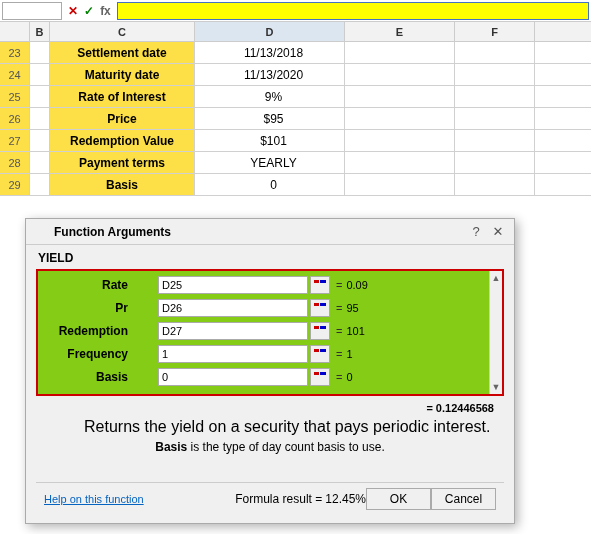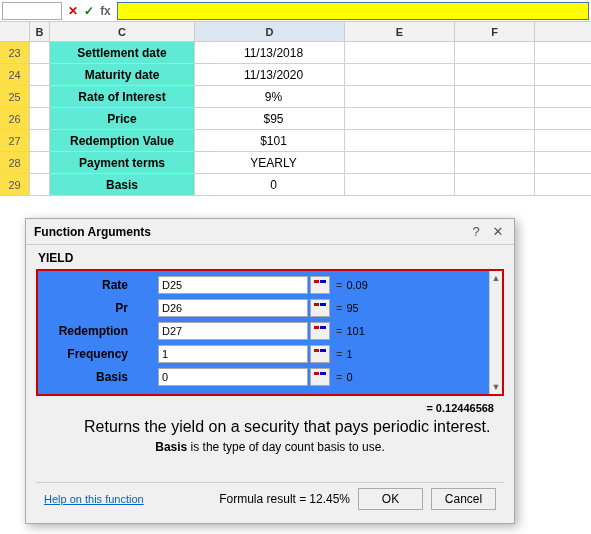--- a/index.html
+++ b/index.html
@@ -101,21 +101,21 @@
       color: #555;
     }
     .cell {
       border-right: 1px solid #d0d0d0;
       line-height: 22px;
       padding: 0 4px;
       overflow: hidden;
       white-space: nowrap;
     }
     .cell-b { width: 20px; }
-    .cell-c { width: 145px; background: #5eead4; font-weight: bold; text-align: center; }
+    .cell-c { width: 145px; background: #fde047; font-weight: bold; text-align: center; }
     .cell-d { width: 150px; text-align: center; padding-left: 12px; }
     .cell-e { width: 110px; }
     .cell-f { width: 80px; }
 
     
     .dialog-overlay {
       position: absolute;
       top: 218px;
       left: 25px;
       width: 490px;
@@ -130,20 +130,21 @@
       display: flex;
       align-items: center;
       justify-content: space-between;
       padding: 4px 8px;
       height: 26px;
     }
     .dialog-title {
       font-size: 12px;
       font-weight: bold;
       color: #000;
+      margin-left: 20px;
     }
     .dialog-controls {
       display: flex;
       gap: 6px;
       align-items: center;
     }
     .dialog-control-btn {
       cursor: pointer;
       font-size: 13px;
       color: #555;
@@ -158,21 +159,21 @@
     .function-name {
       font-size: 12px;
       font-weight: bold;
       margin-bottom: 4px;
       padding-left: 2px;
     }
 
     
     .args-box {
       border: 2px solid #cc0000;
-      background: #3b82f6;
+      background: #84cc16;
       padding: 4px 6px;
       margin-bottom: 6px;
     }
 
     .arg-row {
       display: flex;
       align-items: center;
       margin-bottom: 3px;
       height: 20px;
     }
@@ -249,21 +250,20 @@
       align-items: center;
       justify-content: space-between;
       margin-top: 4px;
     }
     .formula-result {
       font-size: 11px;
       color: #000;
     }
     .footer-right {
       display: flex;
-      gap: 8px;
       align-items: center;
     }
     .dialog-btn {
       width: 65px;
       height: 22px;
       background: #f0f0f0;
       border: 1px solid #aaa;
       cursor: pointer;
       font-size: 12px;
       display: flex;

